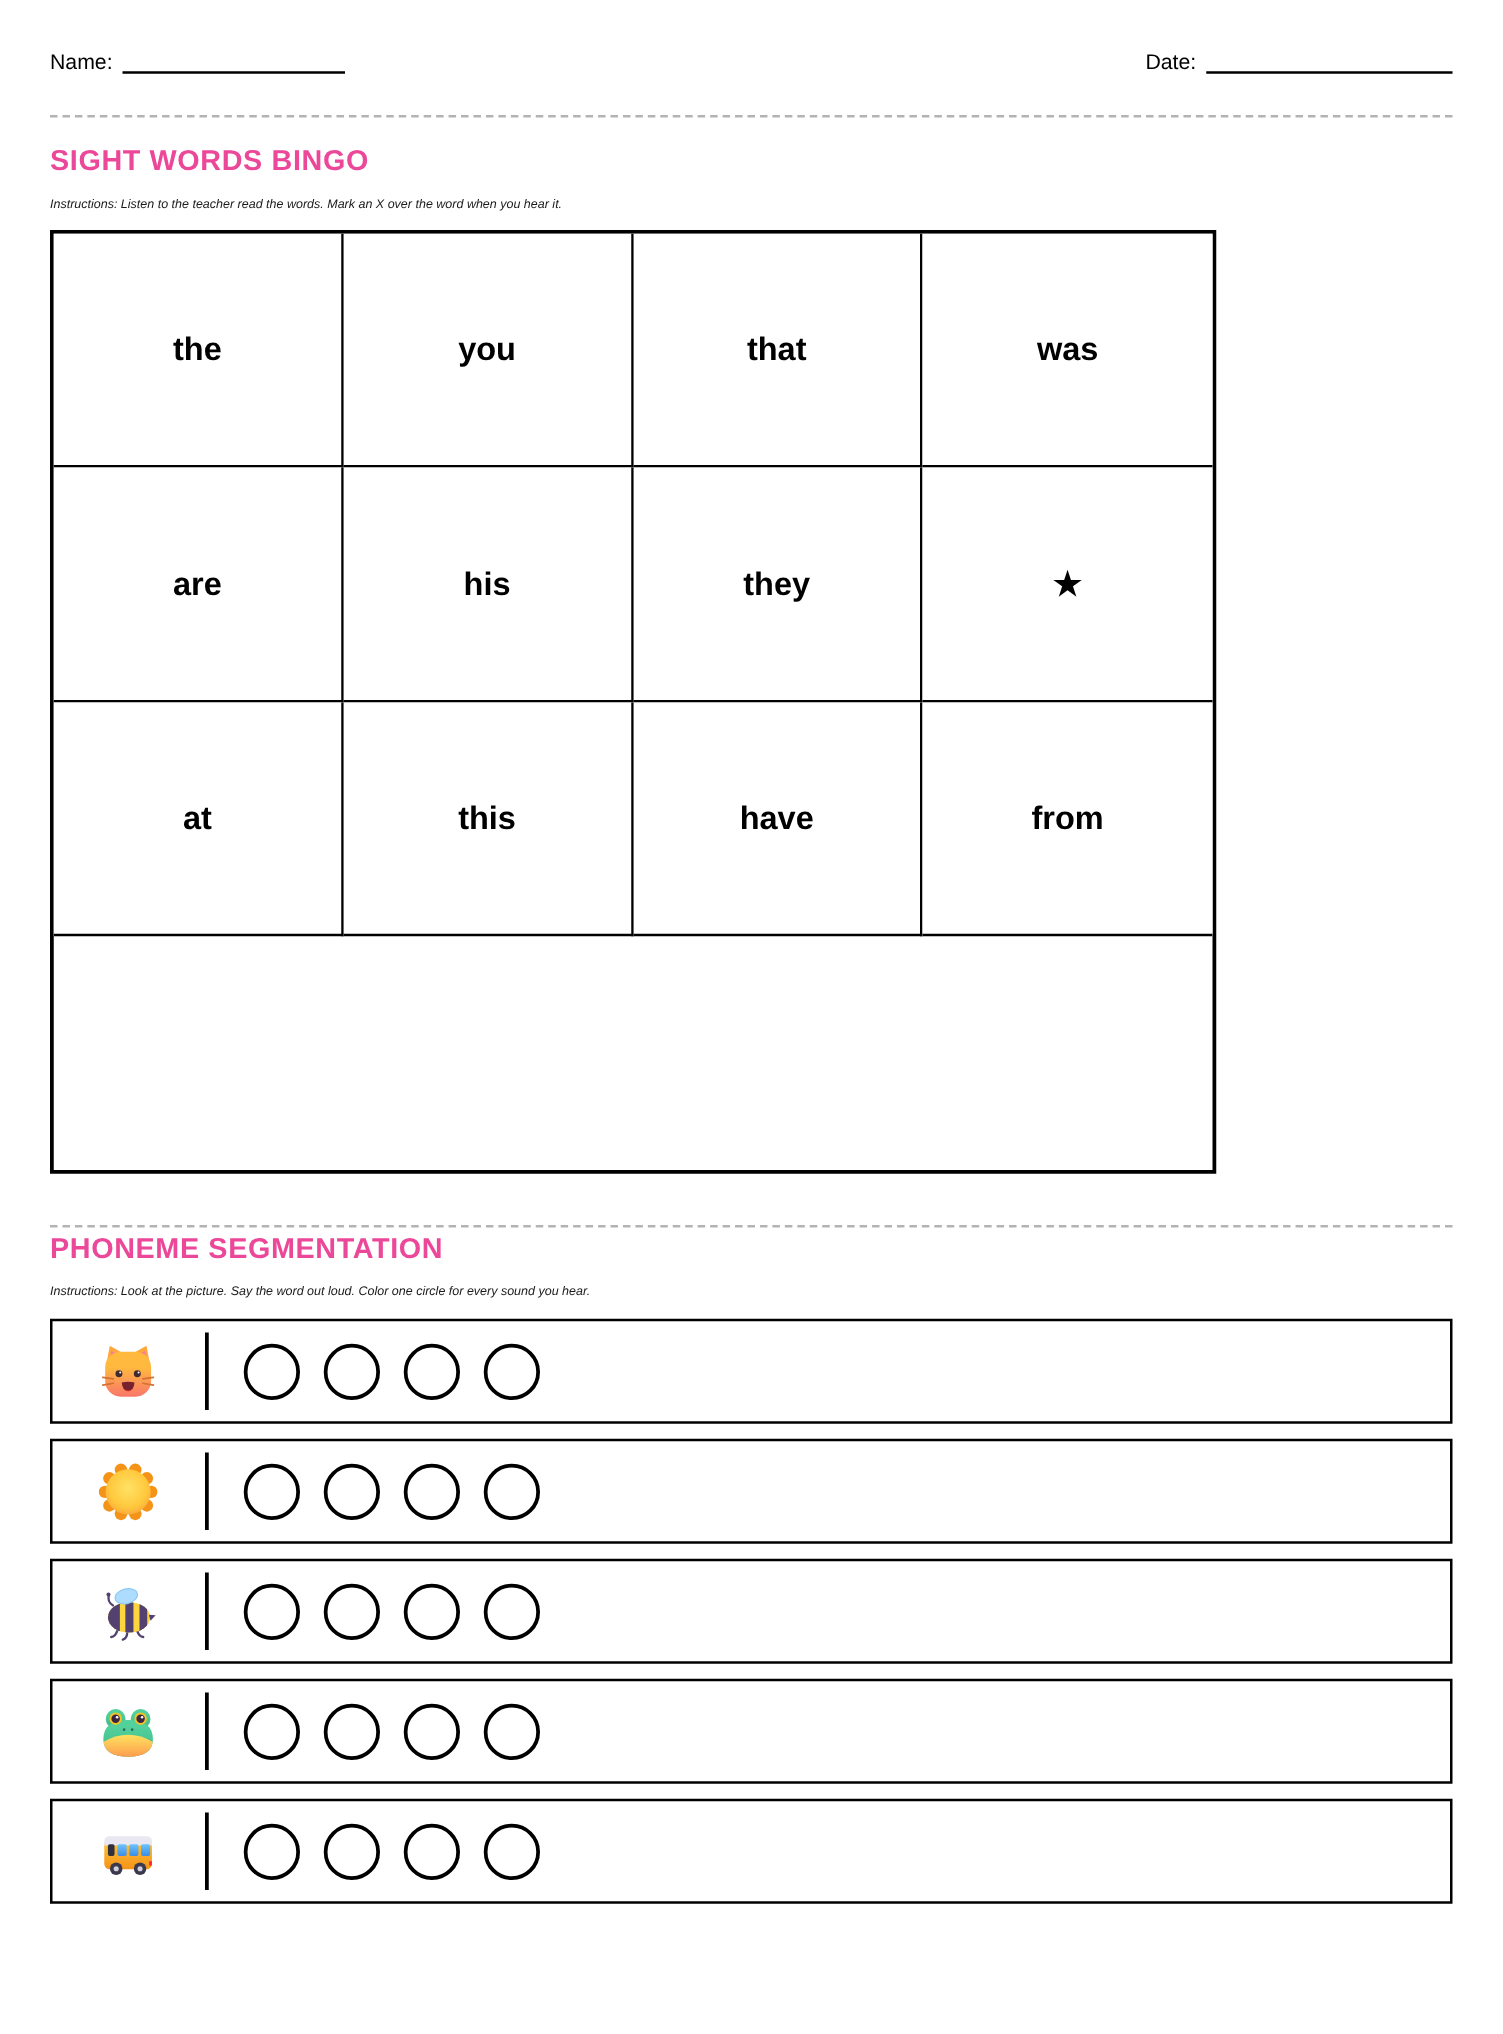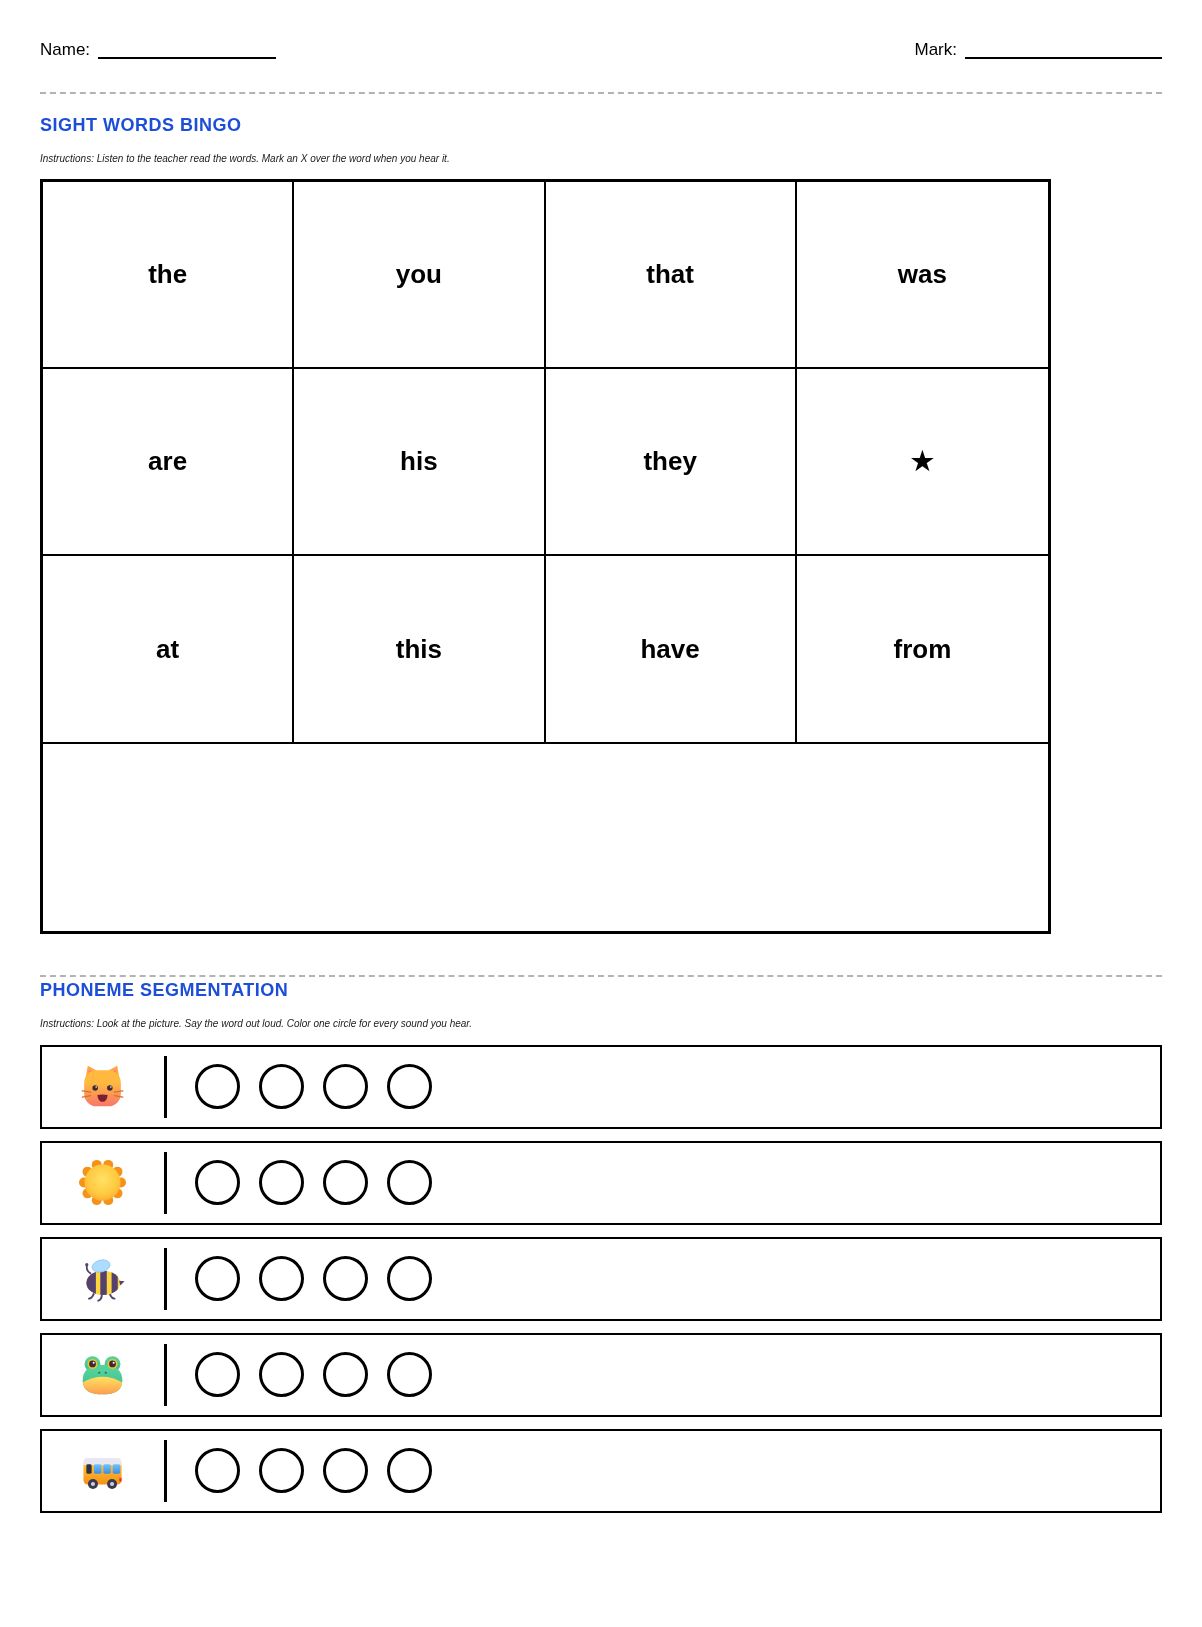--- a/index.html
+++ b/index.html
@@ -19,35 +19,35 @@
   .blank-label { font-size:17px; line-height:20px; color:#000; }
   .write-line { border-bottom:2px solid #000; height:16px; margin-left:8px; margin-bottom:1px; }
   .name-line { width:178px; }
   .date-line { width:197px; }
 
   .divider { border:none; border-top:2px dashed #b3b3b3; height:0; }
   .divider-1 { margin-top:32px; }
   .divider-2 { margin-top:41px; }
 
   h1.section-title {
-    font-size:18px; font-weight:bold; letter-spacing:0.5px;
-    line-height:1.05; color:#1d4ed8;
+    font-size:23px; font-weight:bold; letter-spacing:0.5px;
+    line-height:1.05; color:#ec4899;
   }
   .title-1 { margin-top:22px; }
   .title-2 { margin-top:4px; }
   .instructions {
     font-style:italic; font-size:10px; line-height:16px; color:#1a1a1a;
   }
   .instr-1 { margin-top:16px; }
   .instr-2 { margin-top:16px; }
 
   
   .bingo-grid {
     margin-top:12px;
-    width:1011px; height:755px;
+    width:933px; height:755px;
     border:3px solid #000;
     display:grid;
     grid-template-columns:repeat(4,1fr);
     grid-template-rows:repeat(4,1fr);
   }
   .bingo-cell {
     border-right:2px solid #000;
     border-bottom:2px solid #000;
     display:flex; align-items:center; justify-content:center;
     font-weight:bold; font-size:26px; color:#000;
@@ -78,21 +78,21 @@
 <body>
 
 <div class="page">
 
   <div class="header-row">
     <div class="blank-group">
       <span class="blank-label">Name:</span>
       <span class="write-line name-line"></span>
     </div>
     <div class="blank-group">
-      <span class="blank-label">Mark:</span>
+      <span class="blank-label">Date:</span>
       <span class="write-line date-line"></span>
     </div>
   </div>
 
   <hr class="divider divider-1">
 
   <h1 class="section-title title-1">SIGHT WORDS BINGO</h1>
   <p class="instructions instr-1">Instructions: Listen to the teacher read the words. Mark an X over the word when you hear it.</p>
 
   <div class="bingo-grid">

